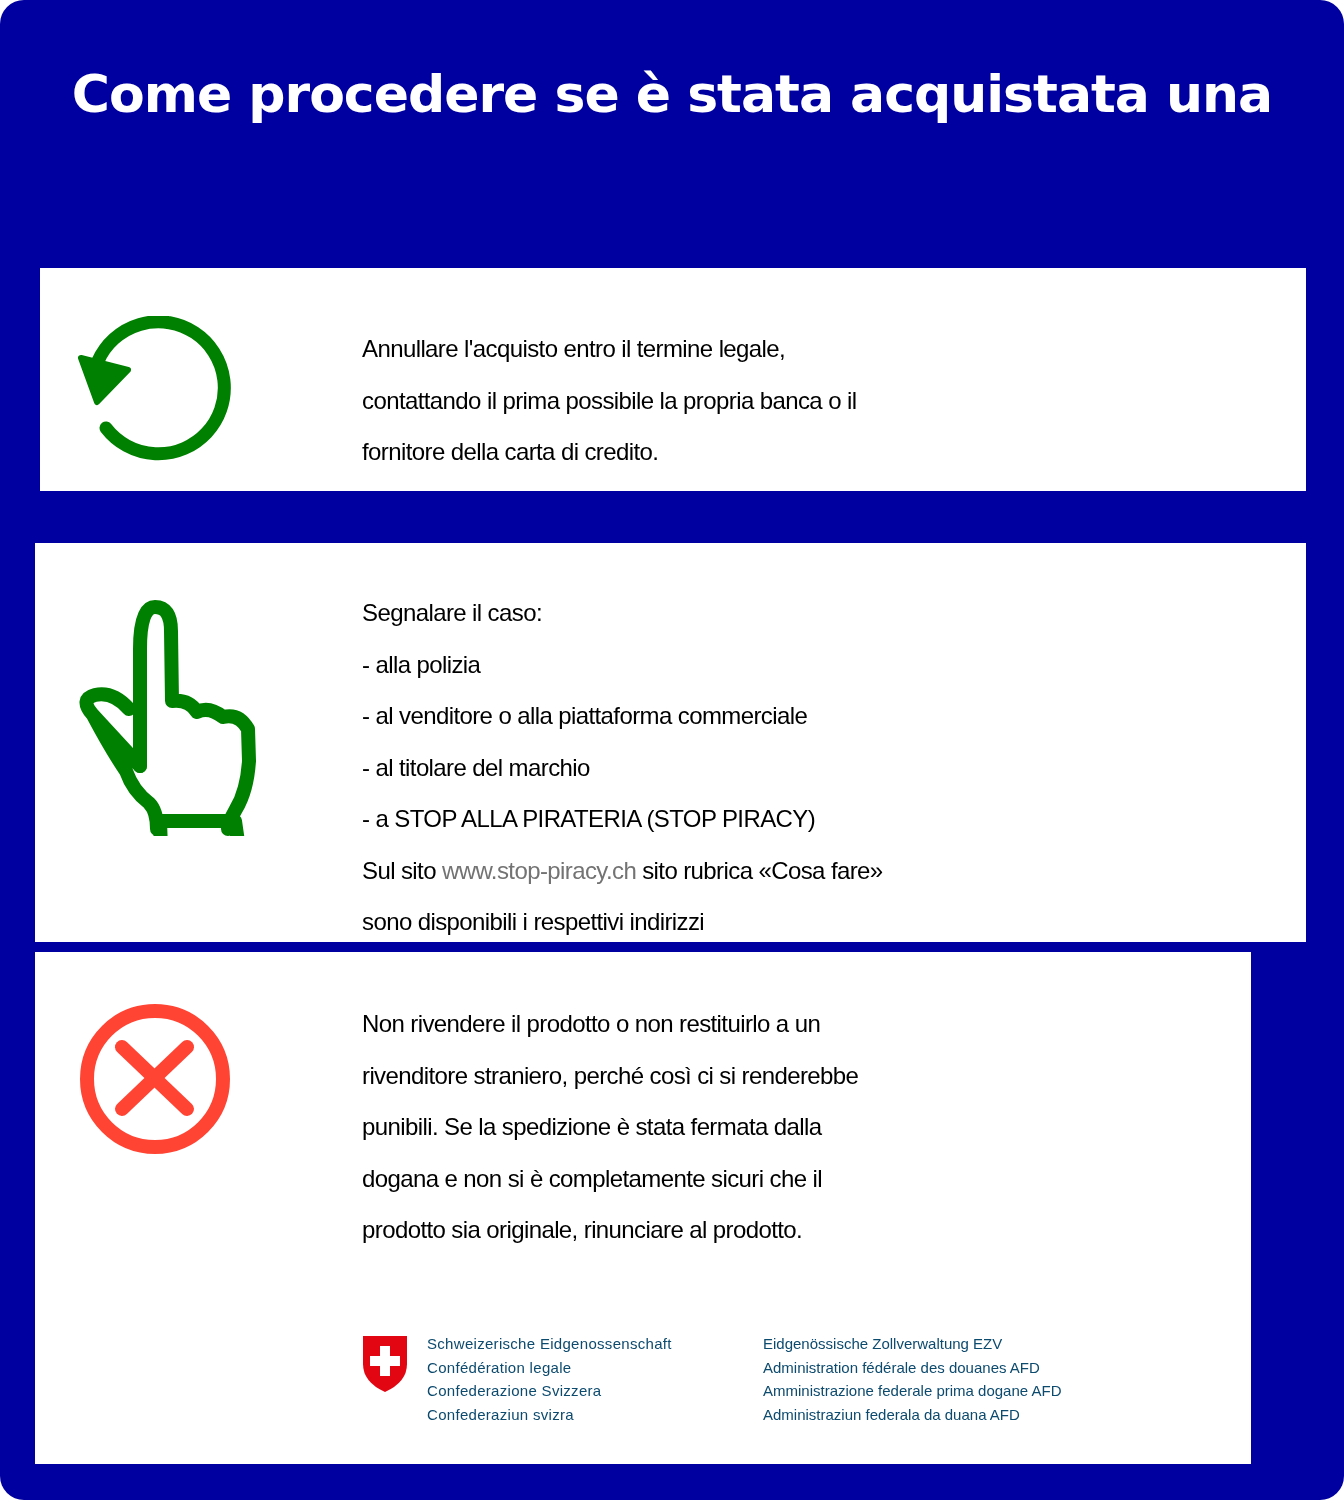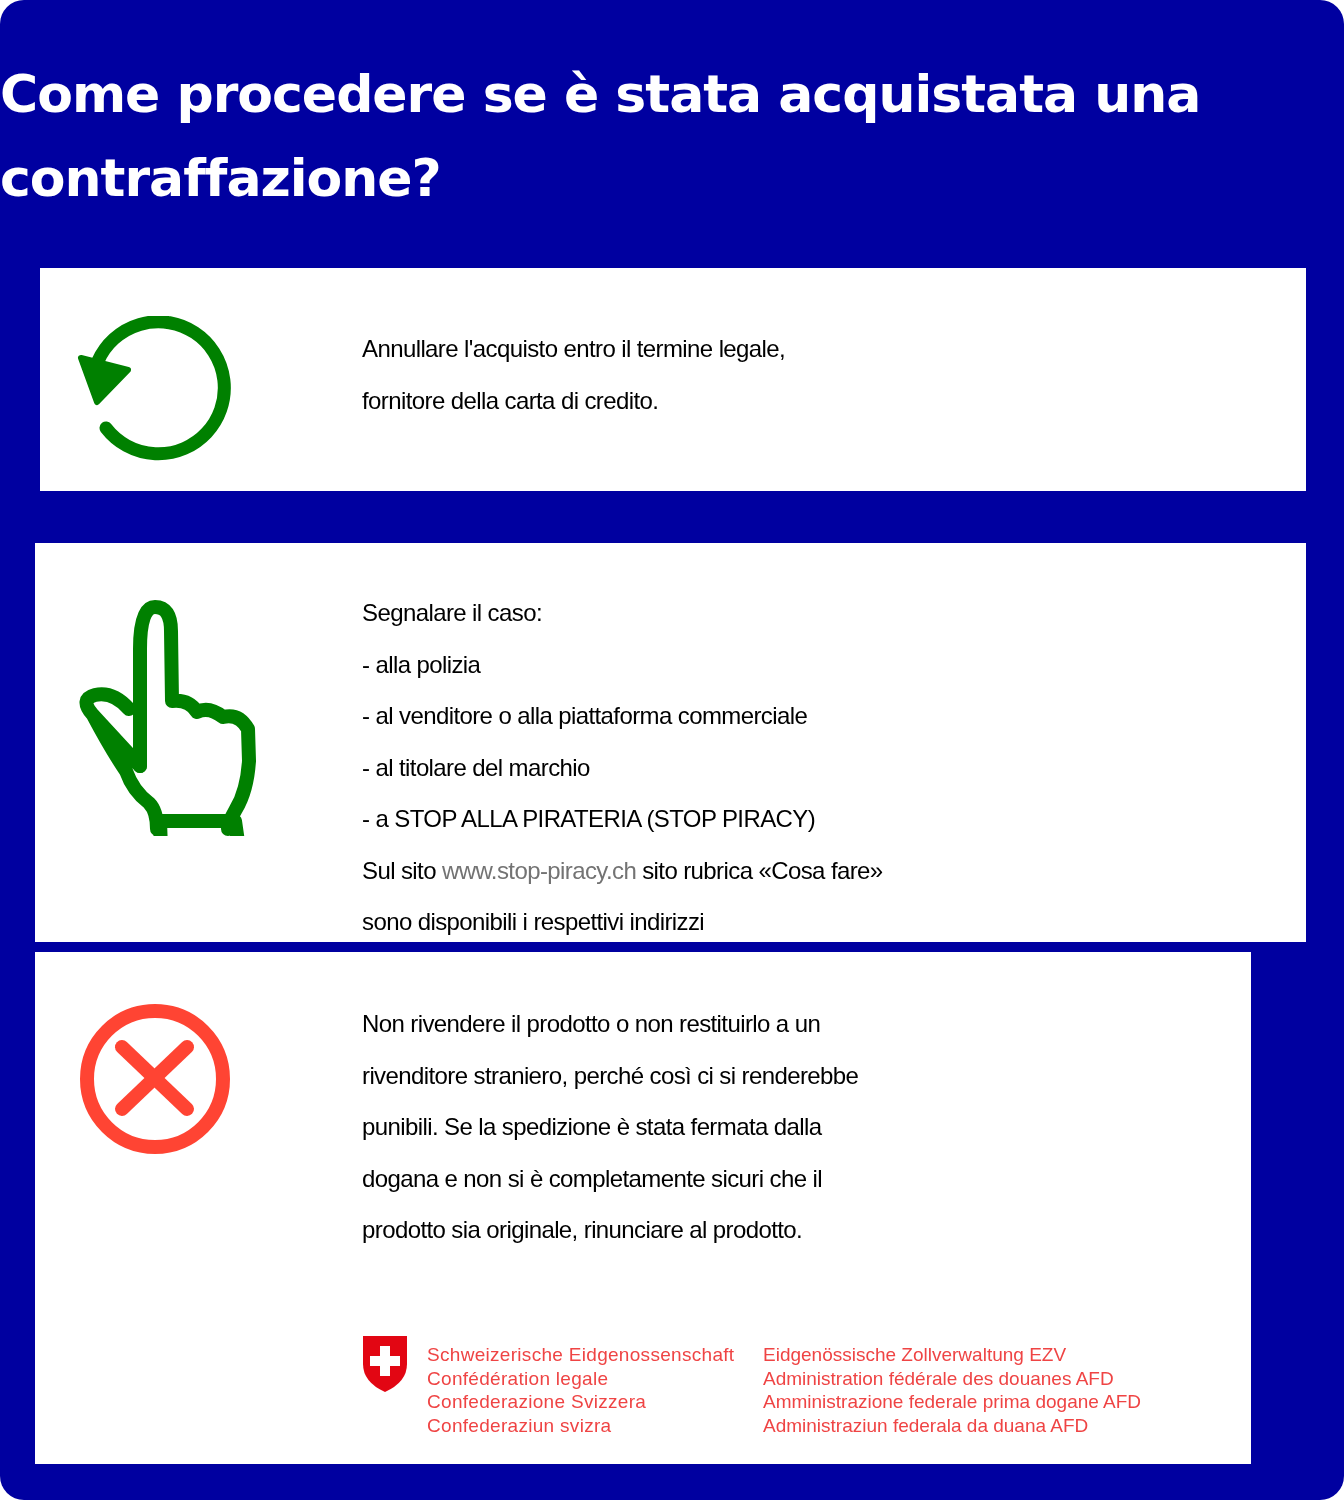--- a/index.html
+++ b/index.html
@@ -3,21 +3,21 @@
   <meta charset="utf-8">
   <style>
     html, body { margin: 0; padding: 0; background: #ffffff; }
     body { width: 1344px; height: 1500px; position: relative; overflow: hidden; }
     .frame {
       position: absolute; left: 0; top: 0; width: 1344px; height: 1500px;
       background: #0000a0; border-radius: 24px;
     }
     .title {
       position: absolute; left: 0; top: 52px; width: 1344px;
-      color: #ffffff;
+      text-align: center; color: #ffffff;
       font-family: "DejaVu Sans", sans-serif; font-weight: bold;
       font-size: 52px; line-height: 84px; letter-spacing: -1px;
     }
     .panel { position: absolute; background: #ffffff; }
     .p1 { left: 40px; top: 268px; width: 1266px; height: 223px; }
     .p2 { left: 35px; top: 543px; width: 1271px; height: 399px; }
     .p3 { left: 35px; top: 952px; width: 1216px; height: 512px; }
     .icon { position: absolute; }
     .text {
       position: absolute; left: 327px; color: #000000;
@@ -25,43 +25,43 @@
       line-height: 51.5px; letter-spacing: -0.6px; white-space: nowrap; margin-top: 20px;
     }
     .p1 .text { top: 35px; left: 322px; }
     .p2 .text { top: 24px; }
     .p3 .text { top: 26px; }
     .line { display: block; }
     .link { color: #737373; text-decoration: none; }
     .footer { position: absolute; left: 328px; top: 380px; width: 800px; height: 100px; }
     .shield { position: absolute; left: 0; top: 4px; }
     .fed-names, .agency-names {
-      position: absolute; top: 11px; font-size: 19px; line-height: 23.5px;
-      font-family: "Liberation Sans", sans-serif; color: #ef4444; white-space: nowrap;
+      position: absolute; top: 0; font-size: 15px; line-height: 23.5px;
+      font-family: "Liberation Sans", sans-serif; color: #0c4a6e; white-space: nowrap;
     }
     .fed-names { left: 64px; letter-spacing: 0.3px; }
     .agency-names { left: 400px; font-weight: normal; }
   </style>
 </head>
 <body>
 
 <div class="frame">
 
   <div class="title">
     <span class="line">Come procedere se è stata acquistata una</span>
-    <span class="line">contraffazione?</span>
   </div>
 
   <div class="panel p1">
     <svg class="icon" style="left:32px;top:48px" width="170" height="150" viewBox="0 0 170 150">
       <path d="M 34 112 A 66 66 0 1 0 26 45" fill="none" stroke="#008000" stroke-width="13" stroke-linecap="round"></path>
       <path d="M 9 42 L 56 54 L 25 86 Z" fill="#008000" stroke="#008000" stroke-width="6" stroke-linejoin="round"></path>
     </svg>
     <div class="text">
       <span class="line">Annullare l'acquisto entro il termine legale,</span>
+      <span class="line">contattando il prima possibile la propria banca o il</span>
       <span class="line">fornitore della carta di credito.</span>
     </div>
   </div>
 
   <div class="panel p2">
     <svg class="icon" style="left:36px;top:48px" width="190" height="245" viewBox="0 0 190 245">
       <path d="M 103 280 M 69 175 L 69 58 Q 69 16 84 16 Q 100 16 100 40 L 101 110 Q 118 108 126 121 Q 138 115 152 126 Q 168 122 177 138 L 178 170 Q 176 200 165 218 Q 157 232 157 238" fill="none" stroke="#008000" stroke-width="14" stroke-linecap="round" stroke-linejoin="round"></path>
       <path d="M 69 175 L 22 124 Q 8 108 24 104 Q 42 100 58 118 M 22 124 Q 40 158 55 180 Q 62 200 78 212 Q 86 220 86 238" fill="none" stroke="#008000" stroke-width="14" stroke-linecap="round" stroke-linejoin="round"></path>
       <path d="M 93 240 L 164 240 L 168 268 M 93 240 L 89 240 L 90 268" fill="none" stroke="#008000" stroke-width="14" stroke-linecap="round" stroke-linejoin="round" transform="translate(0,-10)"></path>
     </svg>

